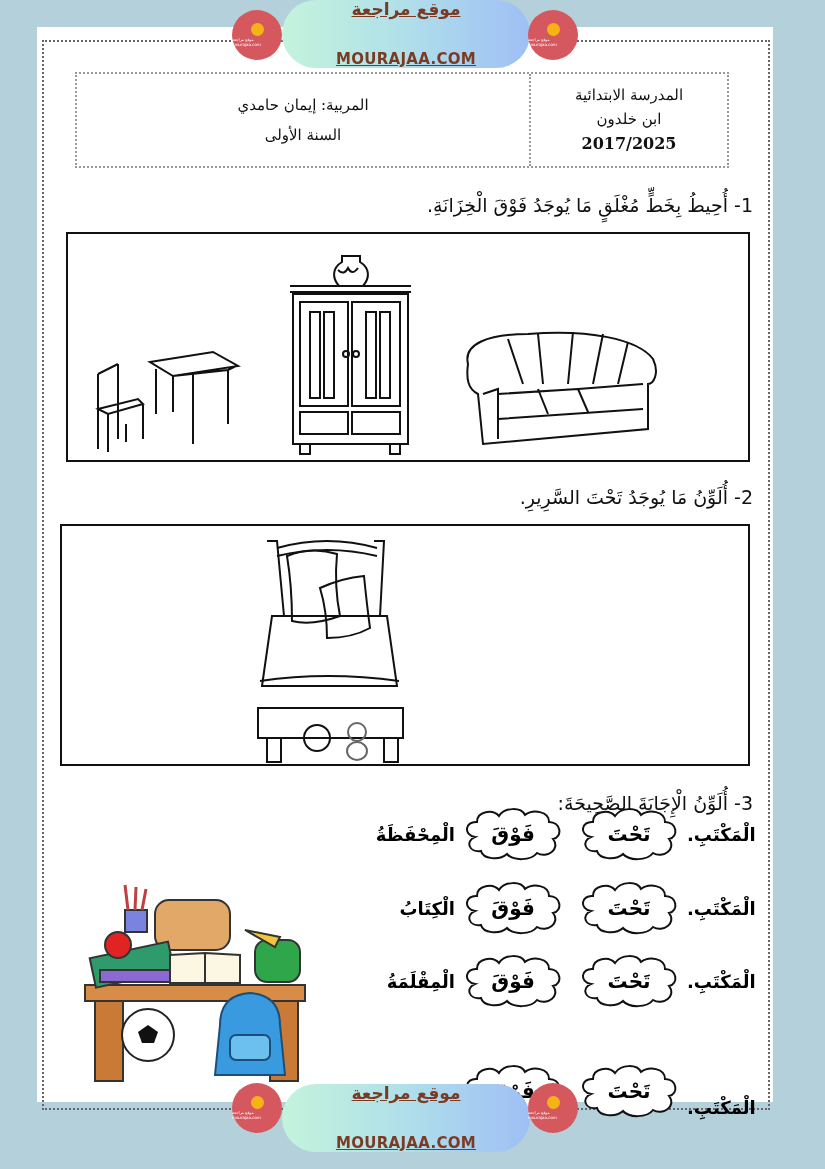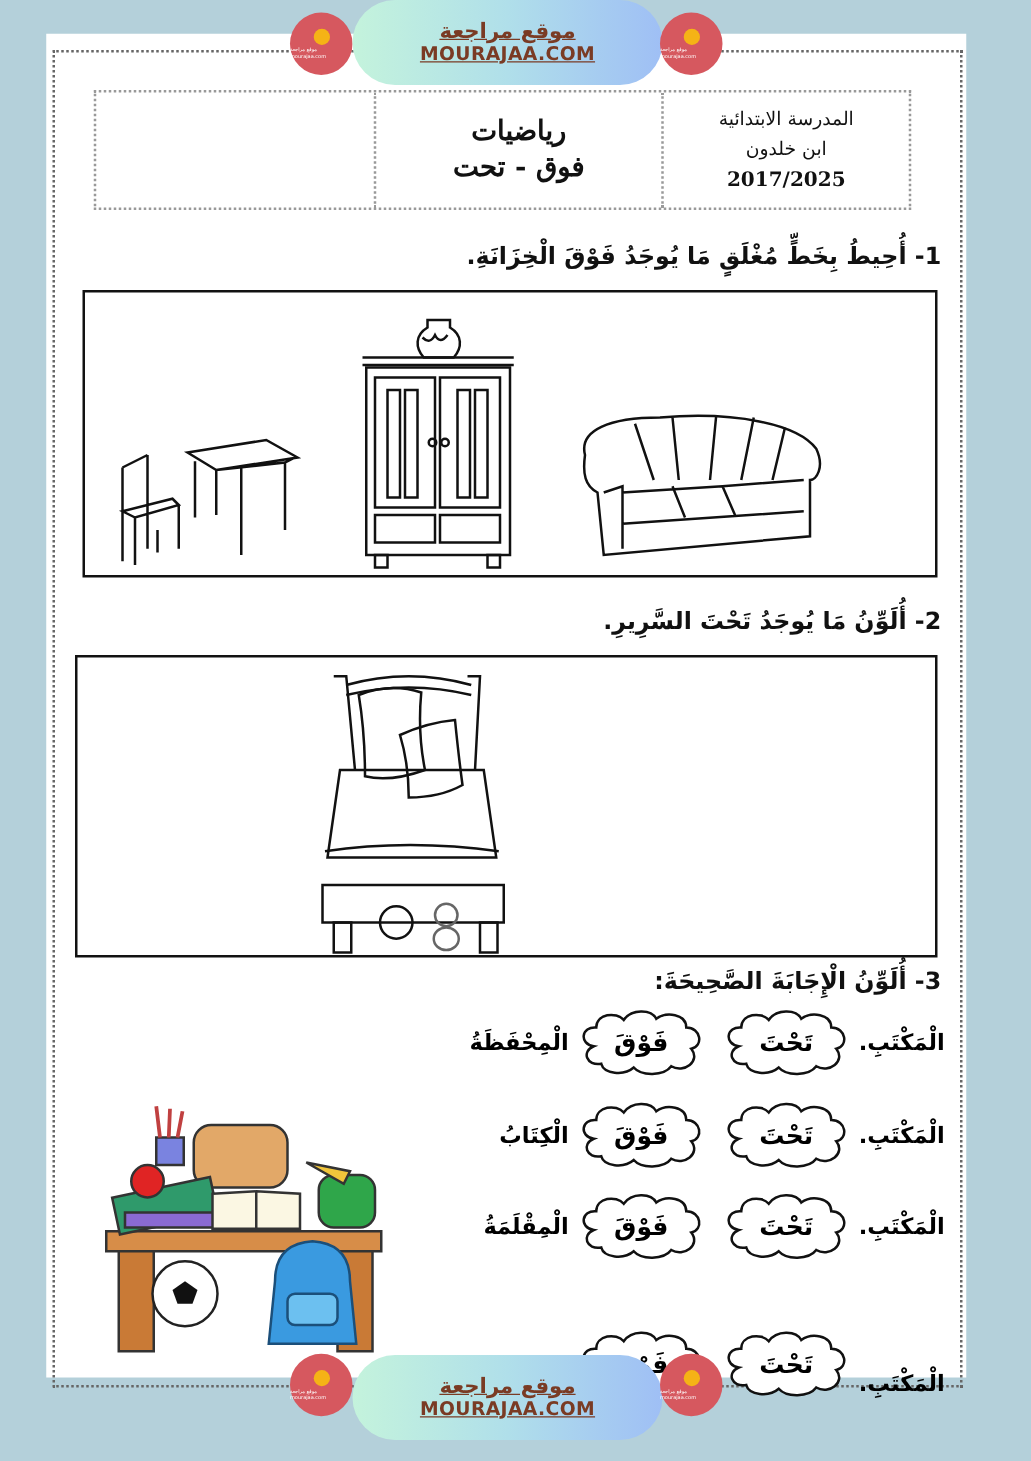--- a/index.html
+++ b/index.html
@@ -15,21 +15,21 @@
   }
   .page-border {
     position: absolute; left: 42px; top: 40px; width: 728px; height: 1070px;
     border: 2px dotted #666;
     pointer-events: none;
   }
   
   .banner {
     position: absolute; width: 248px; height: 68px; border-radius: 34px;
     background: linear-gradient(90deg, #c4f3dc 0%, #b0dfea 50%, #9fbff5 100%);
-    display: flex; flex-direction: column; align-items: center; justify-content: center;
+    display: flex; flex-direction: column; align-items: center; justify-content: space-between;
     color: #7a3b24; font-family: "DejaVu Sans", sans-serif; font-weight: bold;
     text-decoration: underline; line-height: 1.15;
   }
   .banner .ar { font-size: 17px; }
   .banner .en { font-size: 15px; letter-spacing: 0.3px; }
   .badge {
     position: absolute; width: 50px; height: 50px; border-radius: 50%;
     background: #d6585f; display: flex; flex-direction: column;
     align-items: center; justify-content: center;
   }
@@ -49,21 +49,21 @@
     display: flex; flex-direction: column; align-items: center; justify-content: center;
     font-family: "DejaVu Serif", serif; color: #111;
   }
   .hcell.school { width: 198px; border-left: 2px dotted #999; font-size: 15px; line-height: 1.6; }
   .hcell.subject { width: 230px; border-left: 2px dotted #999; font-size: 22px; font-weight: bold; line-height: 1.3; }
   .hcell.teacher { flex: 1; font-size: 15px; line-height: 2.0; }
   .hcell .year { font-weight: bold; font-size: 16px; }
 
   .q-title {
     position: absolute; right: 72px; direction: rtl;
-    font-family: "DejaVu Sans", sans-serif; font-weight: bold; font-size: 19px; color: #111;
+    font-family: "DejaVu Sans", sans-serif; font-weight: normal; font-size: 19px; color: #111;
   }
   .frame {
     position: absolute; border: 2px solid #111; background: #fff;
   }
   .answer-row {
     position: absolute; right: 60px; width: 400px; height: 56px;
     display: flex; flex-direction: row-reverse; align-items: center;
     direction: rtl; font-family: "DejaVu Sans", sans-serif; font-weight: bold; font-size: 18px;
   }
   .answer-row .noun { width: 90px; text-align: right; }
@@ -94,23 +94,23 @@
   <div class="dot"></div>
   <div class="tiny">موقع مراجعة mourajaa.com</div>
 </div>
 
 <div class="header">
   <div class="hcell school">
     <div>المدرسة الابتدائية</div>
     <div>ابن خلدون</div>
     <div class="year">2017/2025</div>
   </div>
-  <div class="hcell subject">
-    <div>رياضيات</div>
-    <div>فوق - تحت</div>
+  <div class="hcell teacher">
+    <div>المربية: إيمان حامدي</div>
+    <div>السنة الأولى</div>
   </div>
 </div>
 
 <div class="q-title" style="top:194px;">1- أُحِيطُ بِخَطٍّ مُغْلَقٍ مَا يُوجَدُ فَوْقَ الْخِزَانَةِ.</div>
 <div class="frame" style="left:66px;top:232px;width:684px;height:230px;">
   <svg width="680" height="226" viewBox="0 0 680 226">
     <g fill="none" stroke="#111" stroke-width="2">
 
       <g>
         <path d="M30 140 L30 215 M50 130 L50 205 M30 140 L50 130 M30 175 L70 165 L75 170 L40 180 Z M40 180 L40 218 M75 170 L75 205 M58 190 L58 208"></path>
@@ -173,21 +173,21 @@
         <circle cx="255" cy="212" r="13"></circle>
       </g>
       <g stroke="#666">
         <circle cx="295" cy="206" r="9"></circle>
         <ellipse cx="295" cy="225" rx="10" ry="9"></ellipse>
       </g>
     </g>
   </svg>
 </div>
 
-<div class="q-title" style="top:774px;">3- أُلَوِّنُ الْإِجَابَةَ الصَّحِيحَةَ:</div>
+<div class="q-title" style="top:792px;">3- أُلَوِّنُ الْإِجَابَةَ الصَّحِيحَةَ:</div>
 
 <div style="position:absolute;left:80px;top:875px;width:230px;height:210px;">
   <svg width="230" height="210" viewBox="0 0 230 210">
 
     <rect x="75" y="25" width="75" height="50" rx="14" fill="#e2a868" stroke="#333" stroke-width="2"></rect>
 
     <rect x="5" y="110" width="220" height="16" fill="#d78d48" stroke="#333" stroke-width="2"></rect>
     <rect x="15" y="126" width="28" height="80" fill="#c97a36" stroke="#333" stroke-width="2"></rect>
     <rect x="190" y="126" width="28" height="80" fill="#c97a36" stroke="#333" stroke-width="2"></rect>
 

